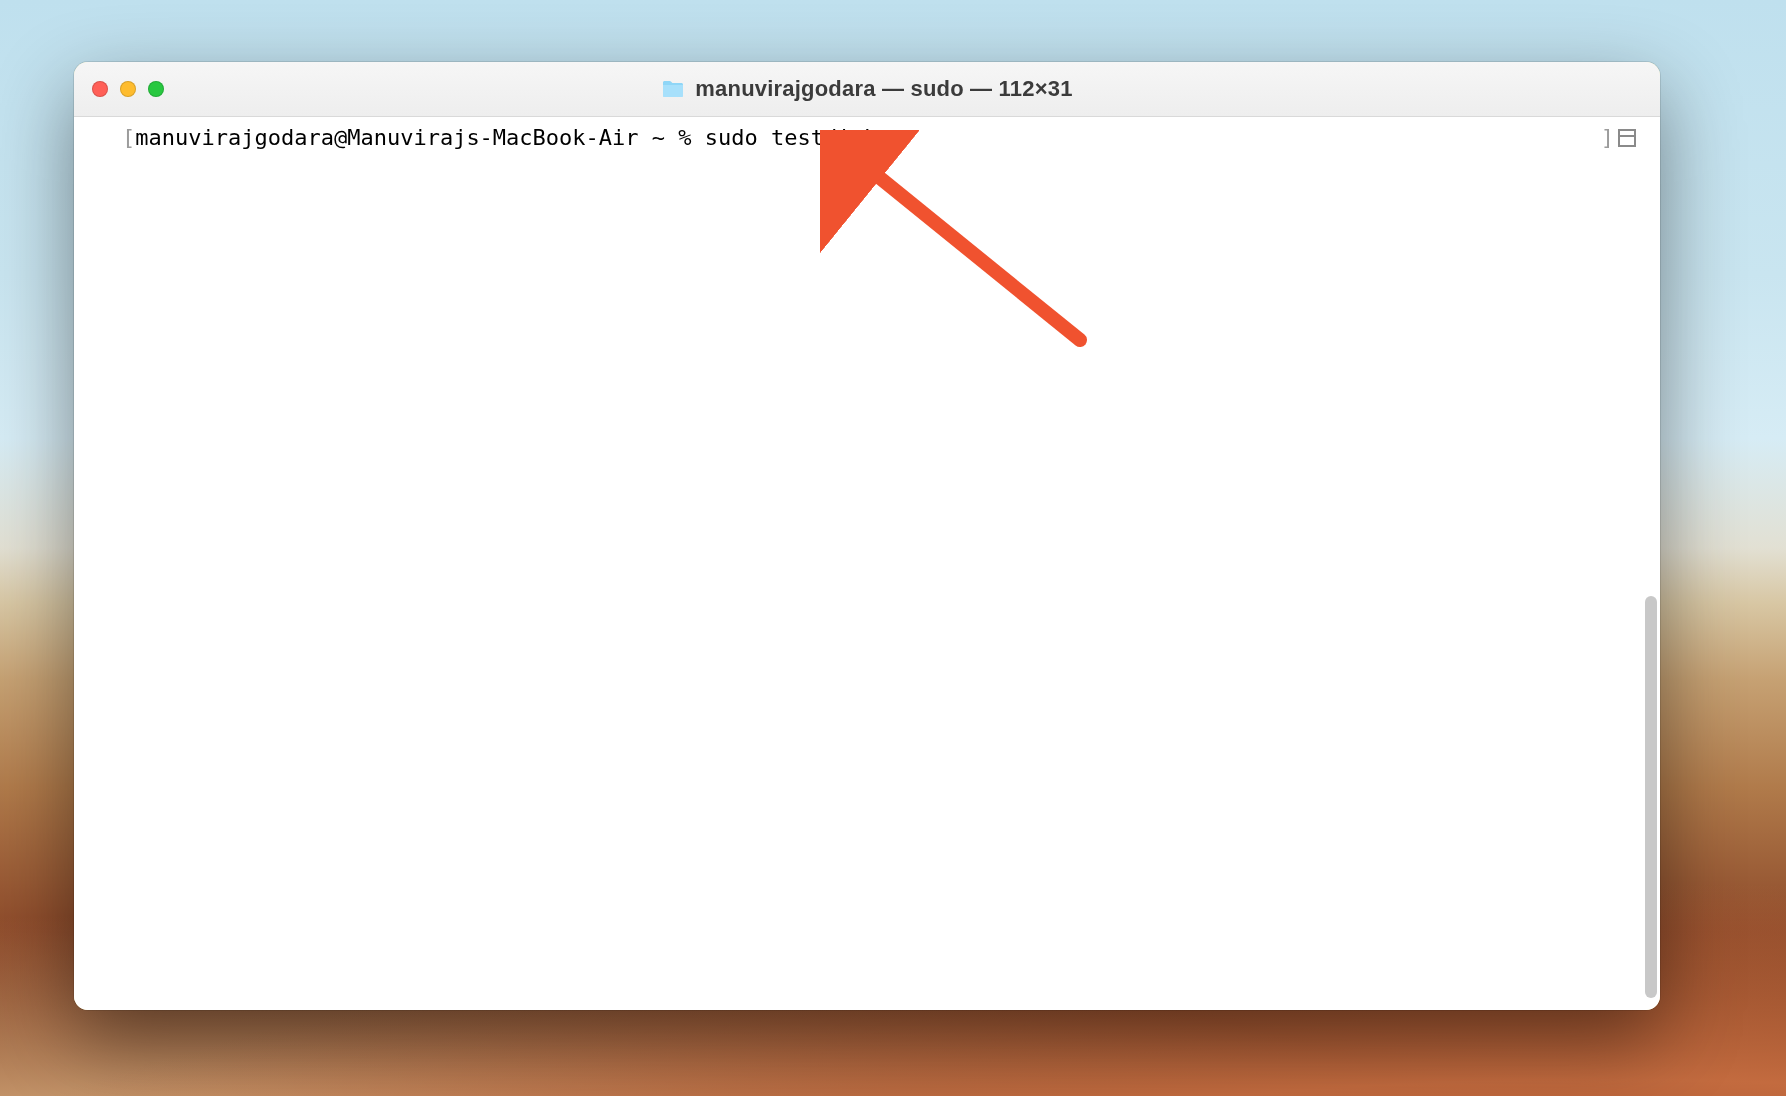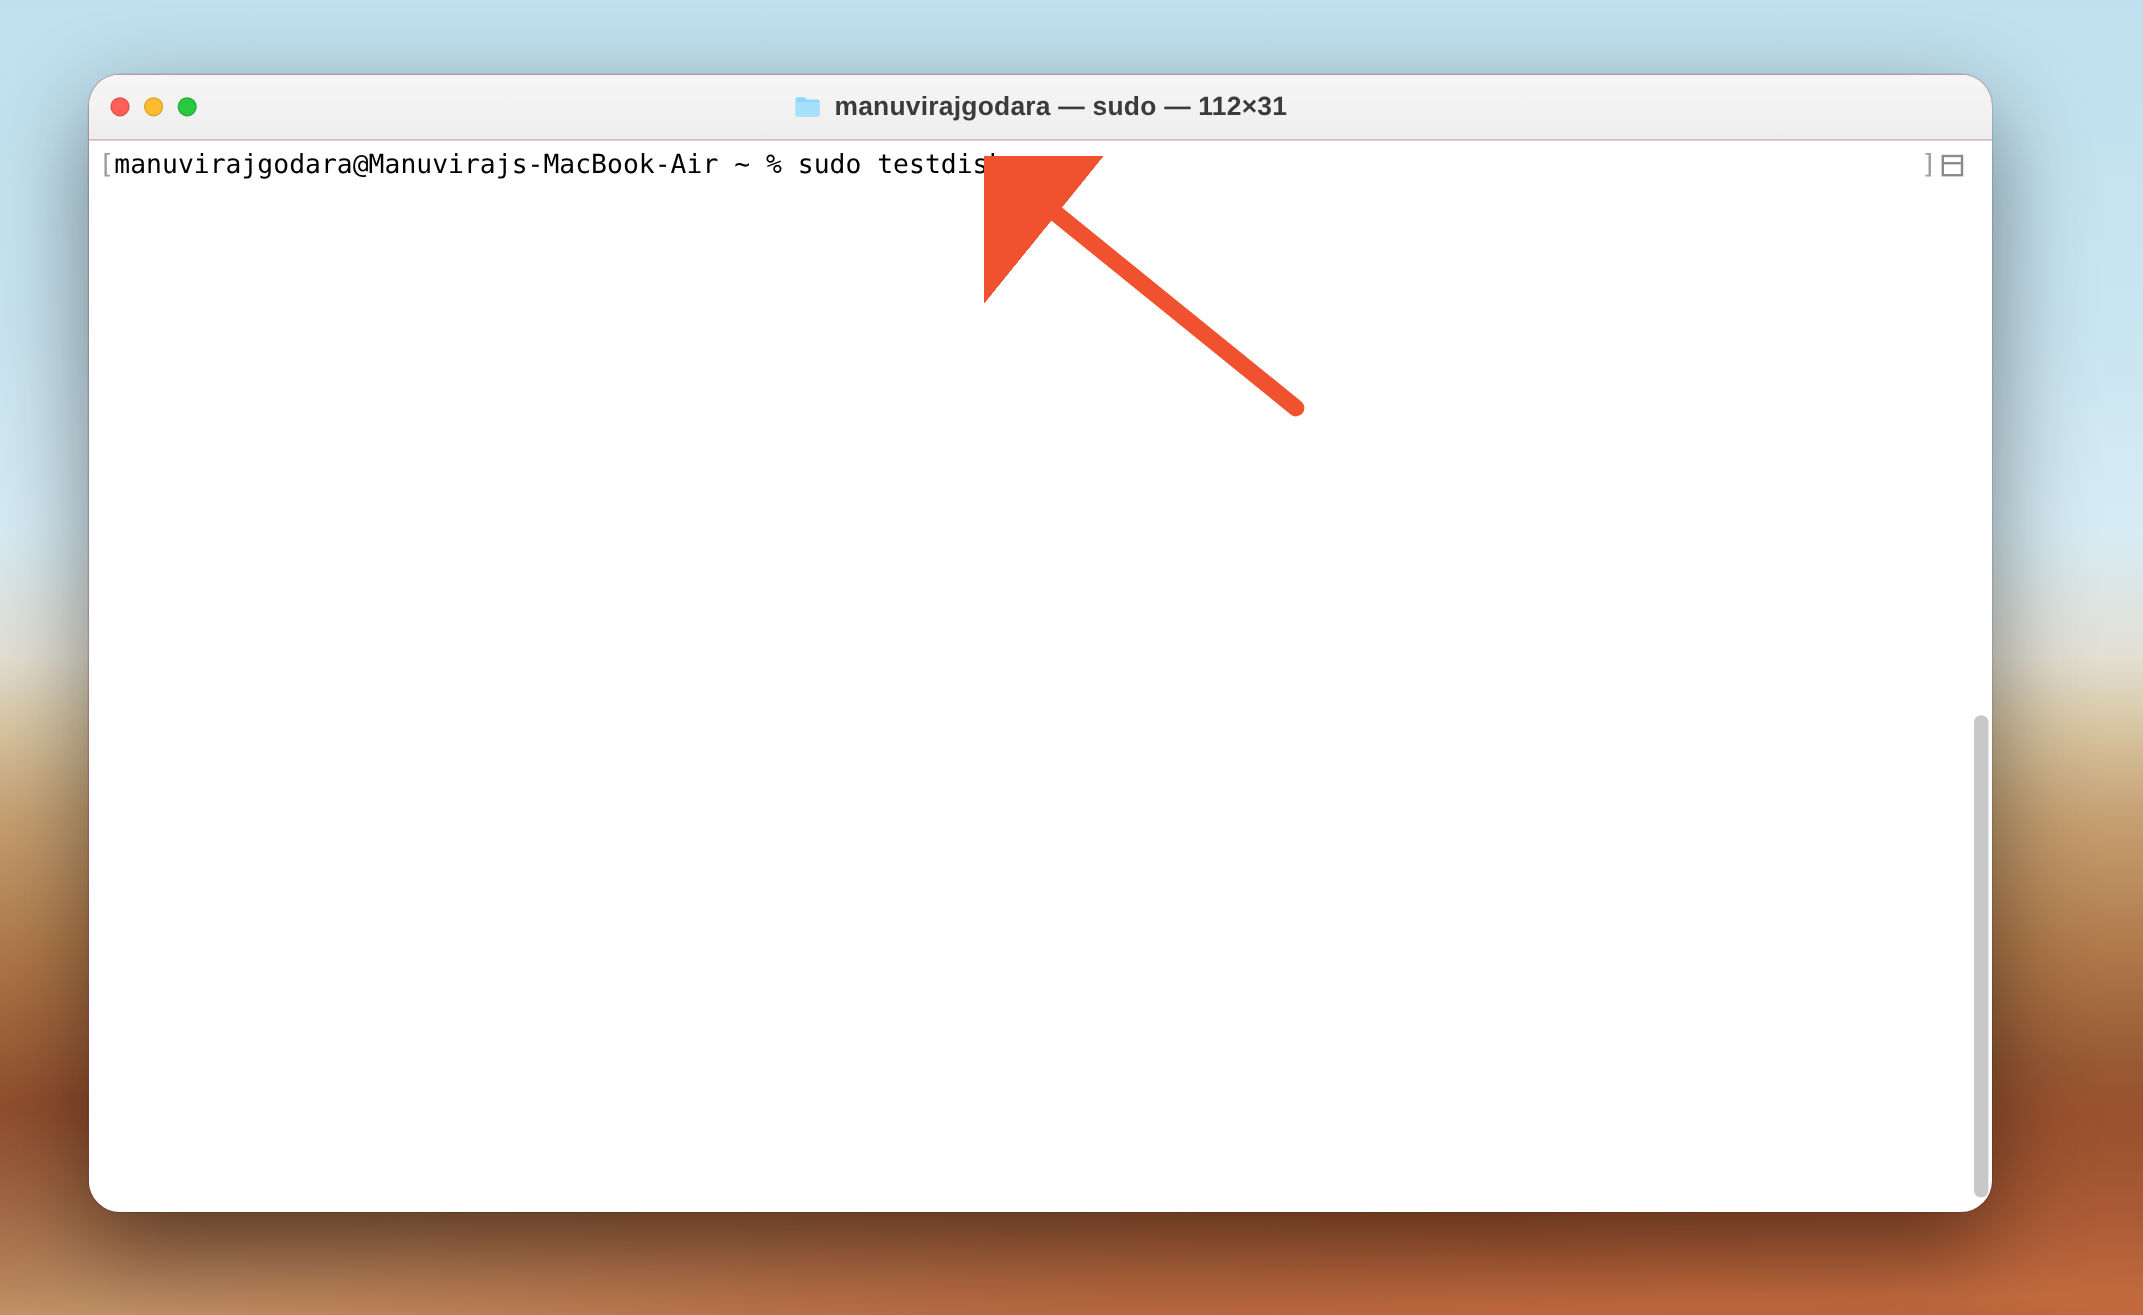--- a/index.html
+++ b/index.html
@@ -20,22 +20,22 @@
       radial-gradient(ellipse 180% 70% at 10% 115%, #d9b28a 0%, #c99a6e 20%, transparent 45%),
       linear-gradient(#bfe0ee 0%, #c9e5f0 25%, #d6ecf5 40%, #e2e0d3 50%, #d8c7a4 55%, #c6a173 62%, #b07a4a 72%, #8d4a2a 85%, #6f3318 100%);
   }
 
   .window {
     position: absolute;
     left: 74px;
     top: 62px;
     width: 1586px;
     height: 948px;
-    background: #be185d;
-    border-radius: 26px;
+    background: #fef9c3;
+    border-radius: 14px;
     box-shadow:
       0 30px 80px rgba(0,0,0,0.45),
       0 0 0 1px rgba(0,0,0,0.1);
     overflow: hidden;
     display: flex;
     flex-direction: column;
   }
 
   .titlebar {
     height: 54px;
@@ -85,20 +85,21 @@
     background: #ffffff;
     font-family: "SF Mono", ui-monospace, Menlo, Consolas, monospace;
     font-size: 22px;
     line-height: 30px;
     color: #000;
     padding: 6px 8px 8px 8px;
   }
 
   .term-line {
     white-space: pre;
+    margin-left: 40px;
   }
 
   .bracket {
     color: #9c9c9c;
   }
 
   .key-icon {
     display: inline-block;
     width: 15px;
     height: 22px;

